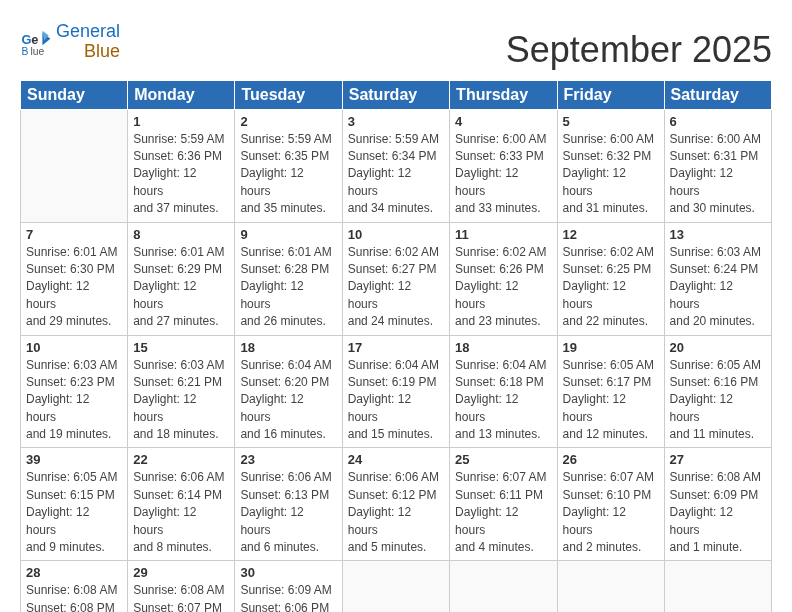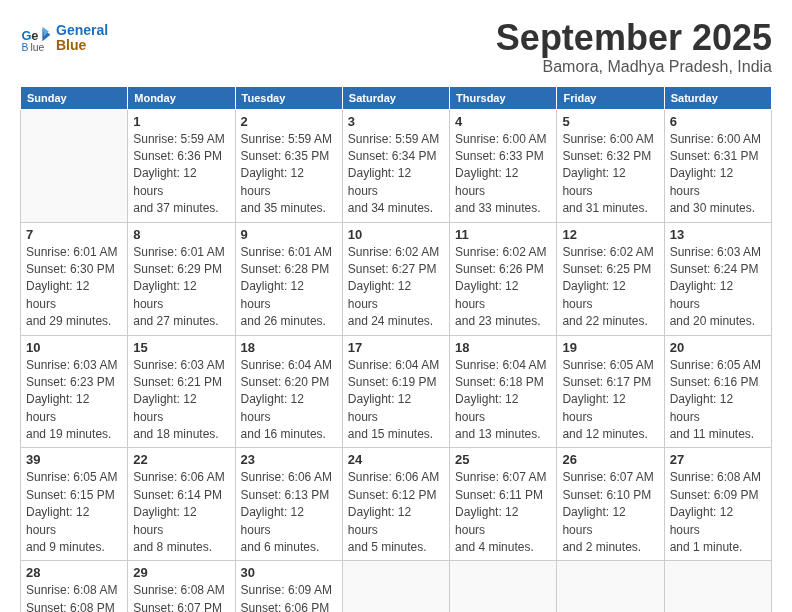--- a/index.html
+++ b/index.html
@@ -21,57 +21,59 @@
       justify-content: space-between;
       align-items: flex-start;
       margin-bottom: 10px;
     }
     .logo {
       display: flex;
       align-items: center;
       margin-top: 4px;
     }
     .logo-text {
-      font-size: 14px;
-      font-weight: bold;
+      font-size: 18px;
+      font-weight: normal;
       color: #333;
       line-height: 1.1;
+      text-align: right;
     }
     .logo-text span {
       color: #1a6fbf;
     }
     .logo-icon {
       width: 32px;
       height: 32px;
       margin-right: 4px;
     }
     .title-block {
       text-align: right;
     }
     .month-title {
       font-size: 36px;
-      font-weight: bold;
+      font-weight: normal;
       color: #333;
       line-height: 1.1;
+      margin-top: 12px;
     }
     .location {
       font-size: 16px;
       color: #555;
     }
     .calendar {
       width: 100%;
       border-collapse: collapse;
       font-size: 9.5px;
     }
     .calendar th {
       background-color: #2a6db5;
       color: white;
       text-align: left;
       padding: 5px 6px;
-      font-size: 11px;
+      font-size: 16px;
       font-weight: bold;
       border: 1px solid #fff;
     }
     .calendar td {
       border: 1px solid #ccc;
       vertical-align: top;
       padding: 4px 5px;
       width: 108px;
       height: 88px;
     }
@@ -109,21 +111,20 @@
         <div class="logo-text">
           <span style="color:#1a6fbf">General</span>
         </div>
         <div class="logo-text">
           <span style="color:#a16207">Blue</span>
         </div>
       </div>
     </div>
     <div class="title-block">
       <div class="month-title">September 2025</div>
-      <div class="location">Bamora, Madhya Pradesh, India</div>
     </div>
   </div>
 
   <table class="calendar">
     <thead>
       <tr>
       <th>Sunday</th>
           <th>Monday</th>
           <th>Tuesday</th>
           <th>Saturday</th>

